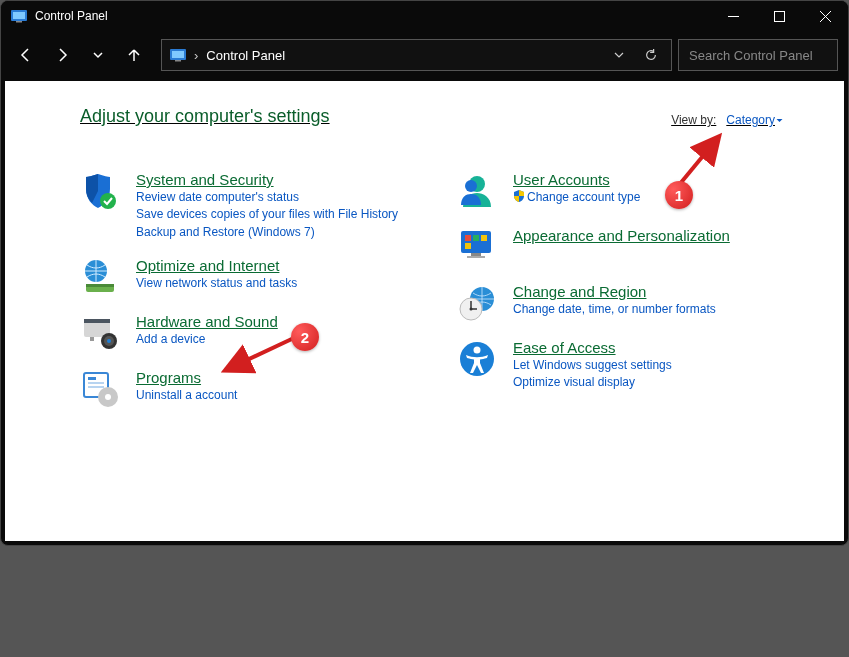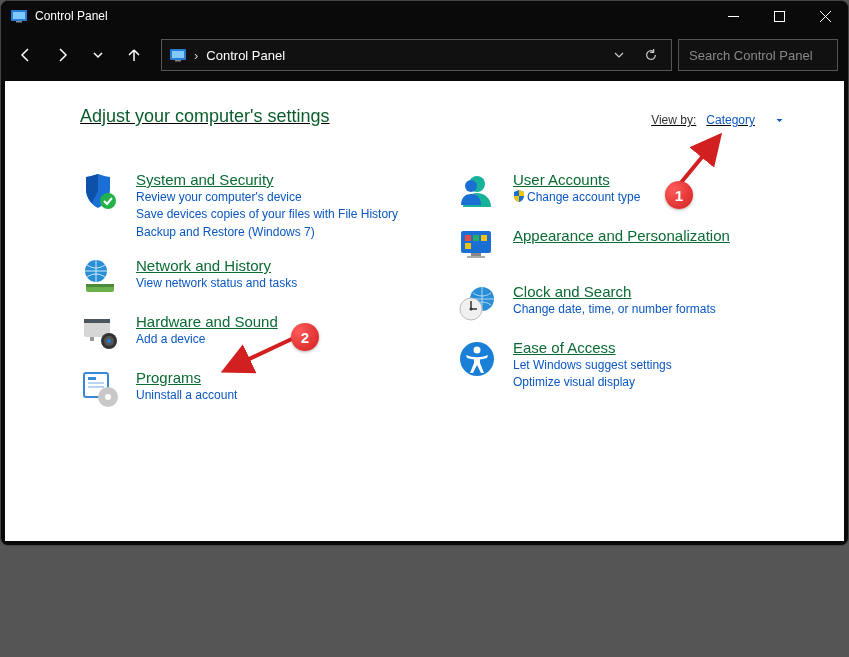--- a/index.html
+++ b/index.html
@@ -120,21 +120,21 @@
     color: #333;
     display: flex;
     align-items: center;
     gap: 10px;
     margin-right: 20px;
   }
   .viewby .sel {
     color: #0a57c2;
     display: flex;
     align-items: center;
-    gap: 20px;
+    gap: 0;
   }
   
   .columns {
     display: flex;
     gap: 30px;
   }
   .col { flex: 1; }
   .category {
     display: flex;
     gap: 16px;
@@ -294,37 +294,37 @@
           <div class="caticon">
             <svg width="40" height="40" viewBox="0 0 40 40">
                 <path d="M18 3 C12 5 8 6 6 6 V18 C6 28 12 34 18 37 C24 34 30 28 30 18 V6 C28 6 24 5 18 3 Z" fill="#1a6fd4"></path>
                 <path d="M18 3 C12 5 8 6 6 6 V18 C6 23 8 28 12 32 L18 20 Z" fill="#0d52a8"></path>
                 <circle cx="28" cy="30" r="8" fill="#22b24c"></circle>
                 <path d="M24 30 L27 33 L32 27" fill="none" stroke="#fff" stroke-width="2"></path>
               </svg>
           </div>
           <div class="catbody">
             <a class="cattitle" href="#">System and Security</a>
-            <a class="catlink" href="#">Review your computer's device</a>
+            <a class="catlink" href="#">Review date computer's status</a>
             <a class="catlink" href="#">Save devices copies of your files with File History</a>
             <a class="catlink" href="#">Backup and Restore (Windows 7)</a>
           </div>
         </div>
 
         <div class="category">
           <div class="caticon">
             <svg width="40" height="40" viewBox="0 0 40 40">
                 <circle cx="16" cy="14" r="11" fill="#2a8ed6"></circle>
                 <path d="M5 14 h22 M16 3 v22 M7 8 c6 4 12 4 18 0 M7 20 c6 -4 12 -4 18 0" fill="none" stroke="#cfeaff" stroke-width="1"></path>
                 <rect x="6" y="27" width="28" height="8" rx="2" fill="#6ab04c"></rect>
                 <rect x="6" y="27" width="28" height="3" fill="#4a8a38"></rect>
               </svg>
           </div>
           <div class="catbody">
-            <a class="cattitle" href="#">Network and History</a>
+            <a class="cattitle" href="#">Optimize and Internet</a>
             <a class="catlink" href="#">View network status and tasks</a>
           </div>
         </div>
 
         <div class="category">
           <div class="caticon">
             <svg width="40" height="40" viewBox="0 0 40 40">
                 <rect x="4" y="6" width="26" height="18" rx="2" fill="#d6d6d6"></rect>
                 <rect x="4" y="6" width="26" height="4" fill="#4b5560"></rect>
                 <rect x="10" y="24" width="4" height="4" fill="#999"></rect>
@@ -405,21 +405,21 @@
             <svg width="40" height="40" viewBox="0 0 40 40">
                 <circle cx="25" cy="16" r="12" fill="#2a8ed6"></circle>
                 <path d="M13 16 h24 M25 4 v24 M16 10 c6 4 12 4 18 0 M16 22 c6 -4 12 -4 18 0" fill="none" stroke="#cfeaff" stroke-width="0.8"></path>
                 <circle cx="14" cy="26" r="11" fill="#f0f0f0" stroke="#bbb"></circle>
                 <line x1="14" y1="26" x2="14" y2="18" stroke="#333" stroke-width="1.5"></line>
                 <line x1="14" y1="26" x2="20" y2="26" stroke="#333" stroke-width="1.5"></line>
                 <circle cx="14" cy="26" r="1.5" fill="#333"></circle>
               </svg>
           </div>
           <div class="catbody">
-            <a class="cattitle" href="#">Clock and Search</a>
+            <a class="cattitle" href="#">Change and Region</a>
             <a class="catlink" href="#">Change date, time, or number formats</a>
           </div>
         </div>
 
         <div class="category">
           <div class="caticon">
             <svg width="40" height="40" viewBox="0 0 40 40">
                 <circle cx="20" cy="20" r="17" fill="#1a7fd6"></circle>
                 <circle cx="20" cy="11" r="3.5" fill="#fff"></circle>
                 <path d="M9 16 c7 3 15 3 22 0 l-1 3 c-3 1 -5 1.2 -7 1.5 V24 l4 10 h-3 l-4 -8 l-4 8 h-3 l4 -10 V20.5 c-2 -0.3 -4 -0.5 -7 -1.5 Z" fill="#fff"></path>

